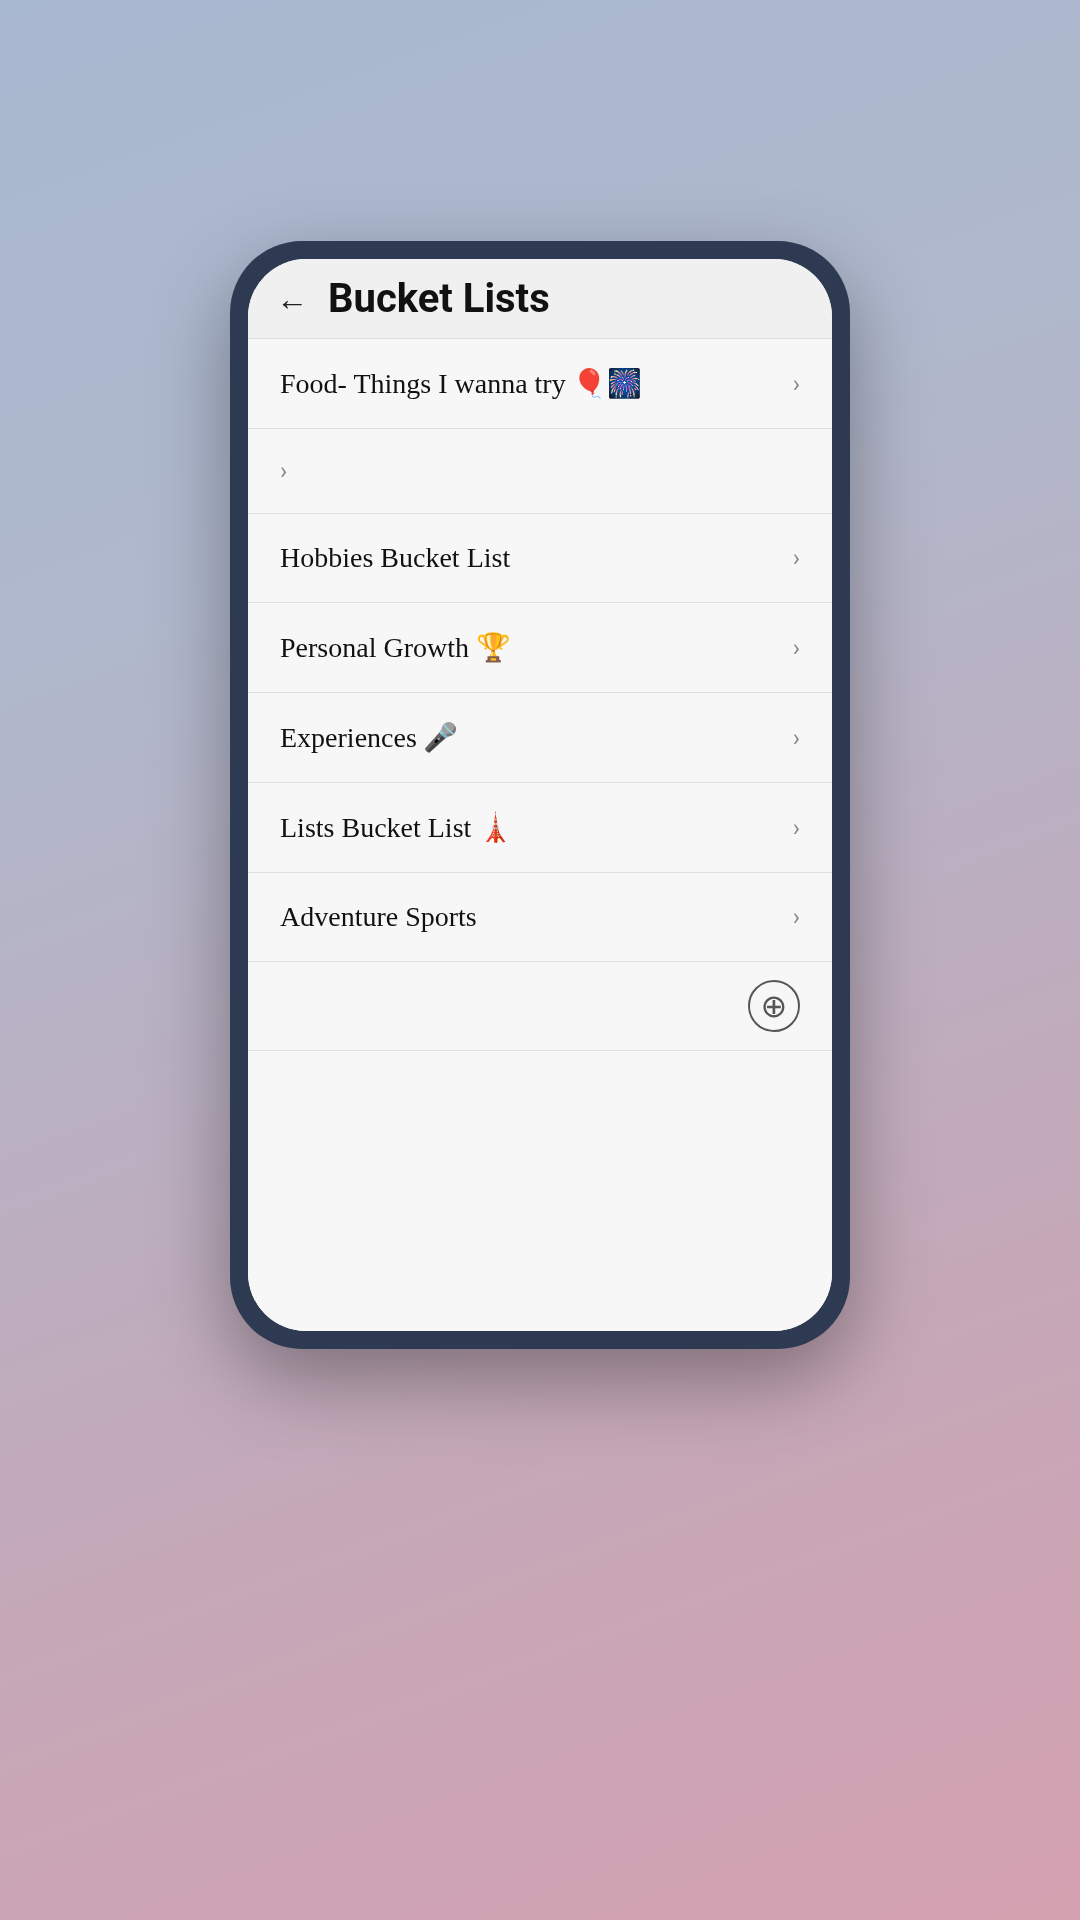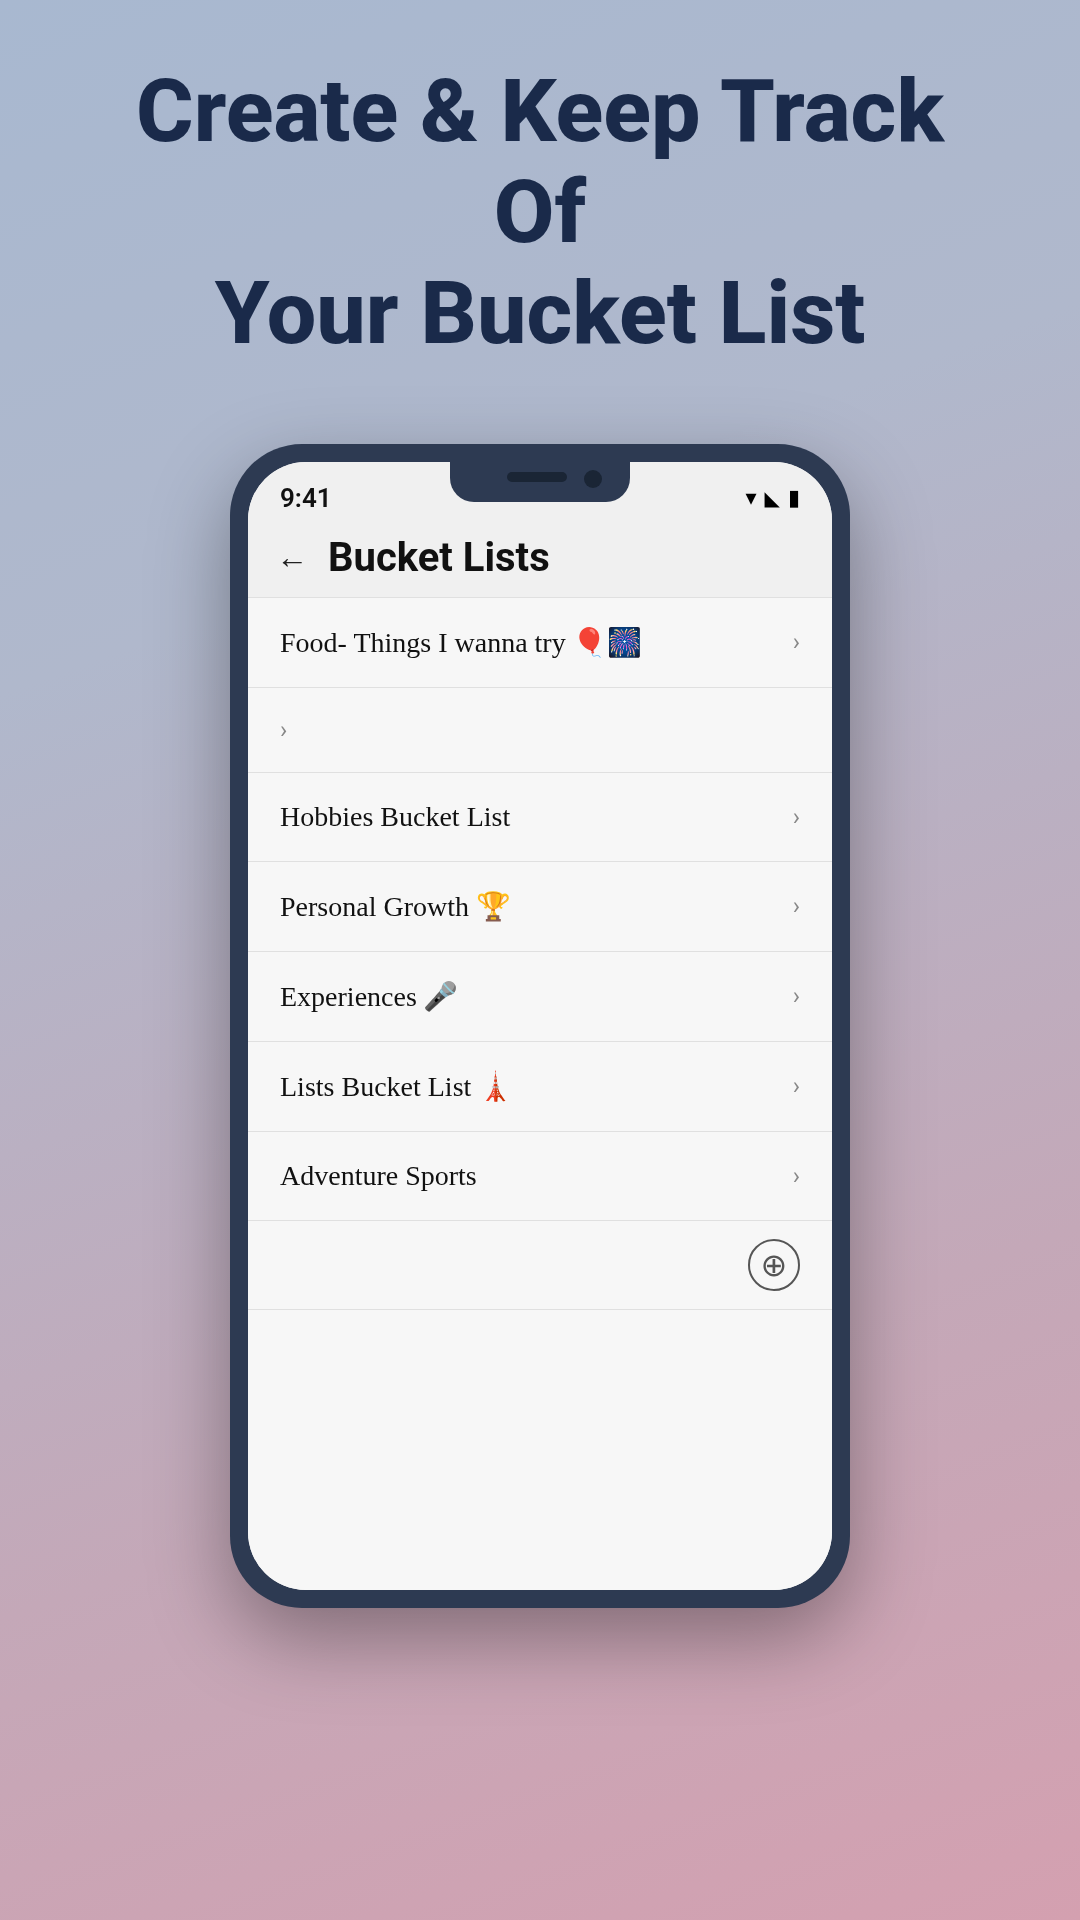--- a/index.html
+++ b/index.html
@@ -190,41 +190,28 @@
     .empty-area {
       background: #f7f7f7;
       height: 280px;
     }
   </style>
 </head>
 <body>
 
 <div class="headline">
   <h1>
-    <span>Create &amp; Keep Track Of</span><br>
-    <span>Your Bucket List</span>
+    <br>
   </h1>
 </div>
 
 <div class="phone-wrapper">
   <div class="phone-outer">
     <div class="phone-screen">
 
-      <div class="status-bar">
-        <span class="time">9:41</span>
-        <div class="notch">
-          <div class="notch-speaker"></div>
-          <div class="notch-camera"></div>
-        </div>
-        <div class="status-icons">
-          <span class="wifi">▾</span>
-          <span class="signal">◣</span>
-          <span class="battery">▮</span>
-        </div>
-      </div>
 
       <div class="app-header">
         <span class="back-btn">←</span>
         <span class="title">Bucket Lists</span>
       </div>
 
       <div class="list-container" id="list-container">
       <div class="list-item">
       <span class="item-label">Food- Things I wanna try 🎈🎆</span>
       <span class="chevron">›</span>

